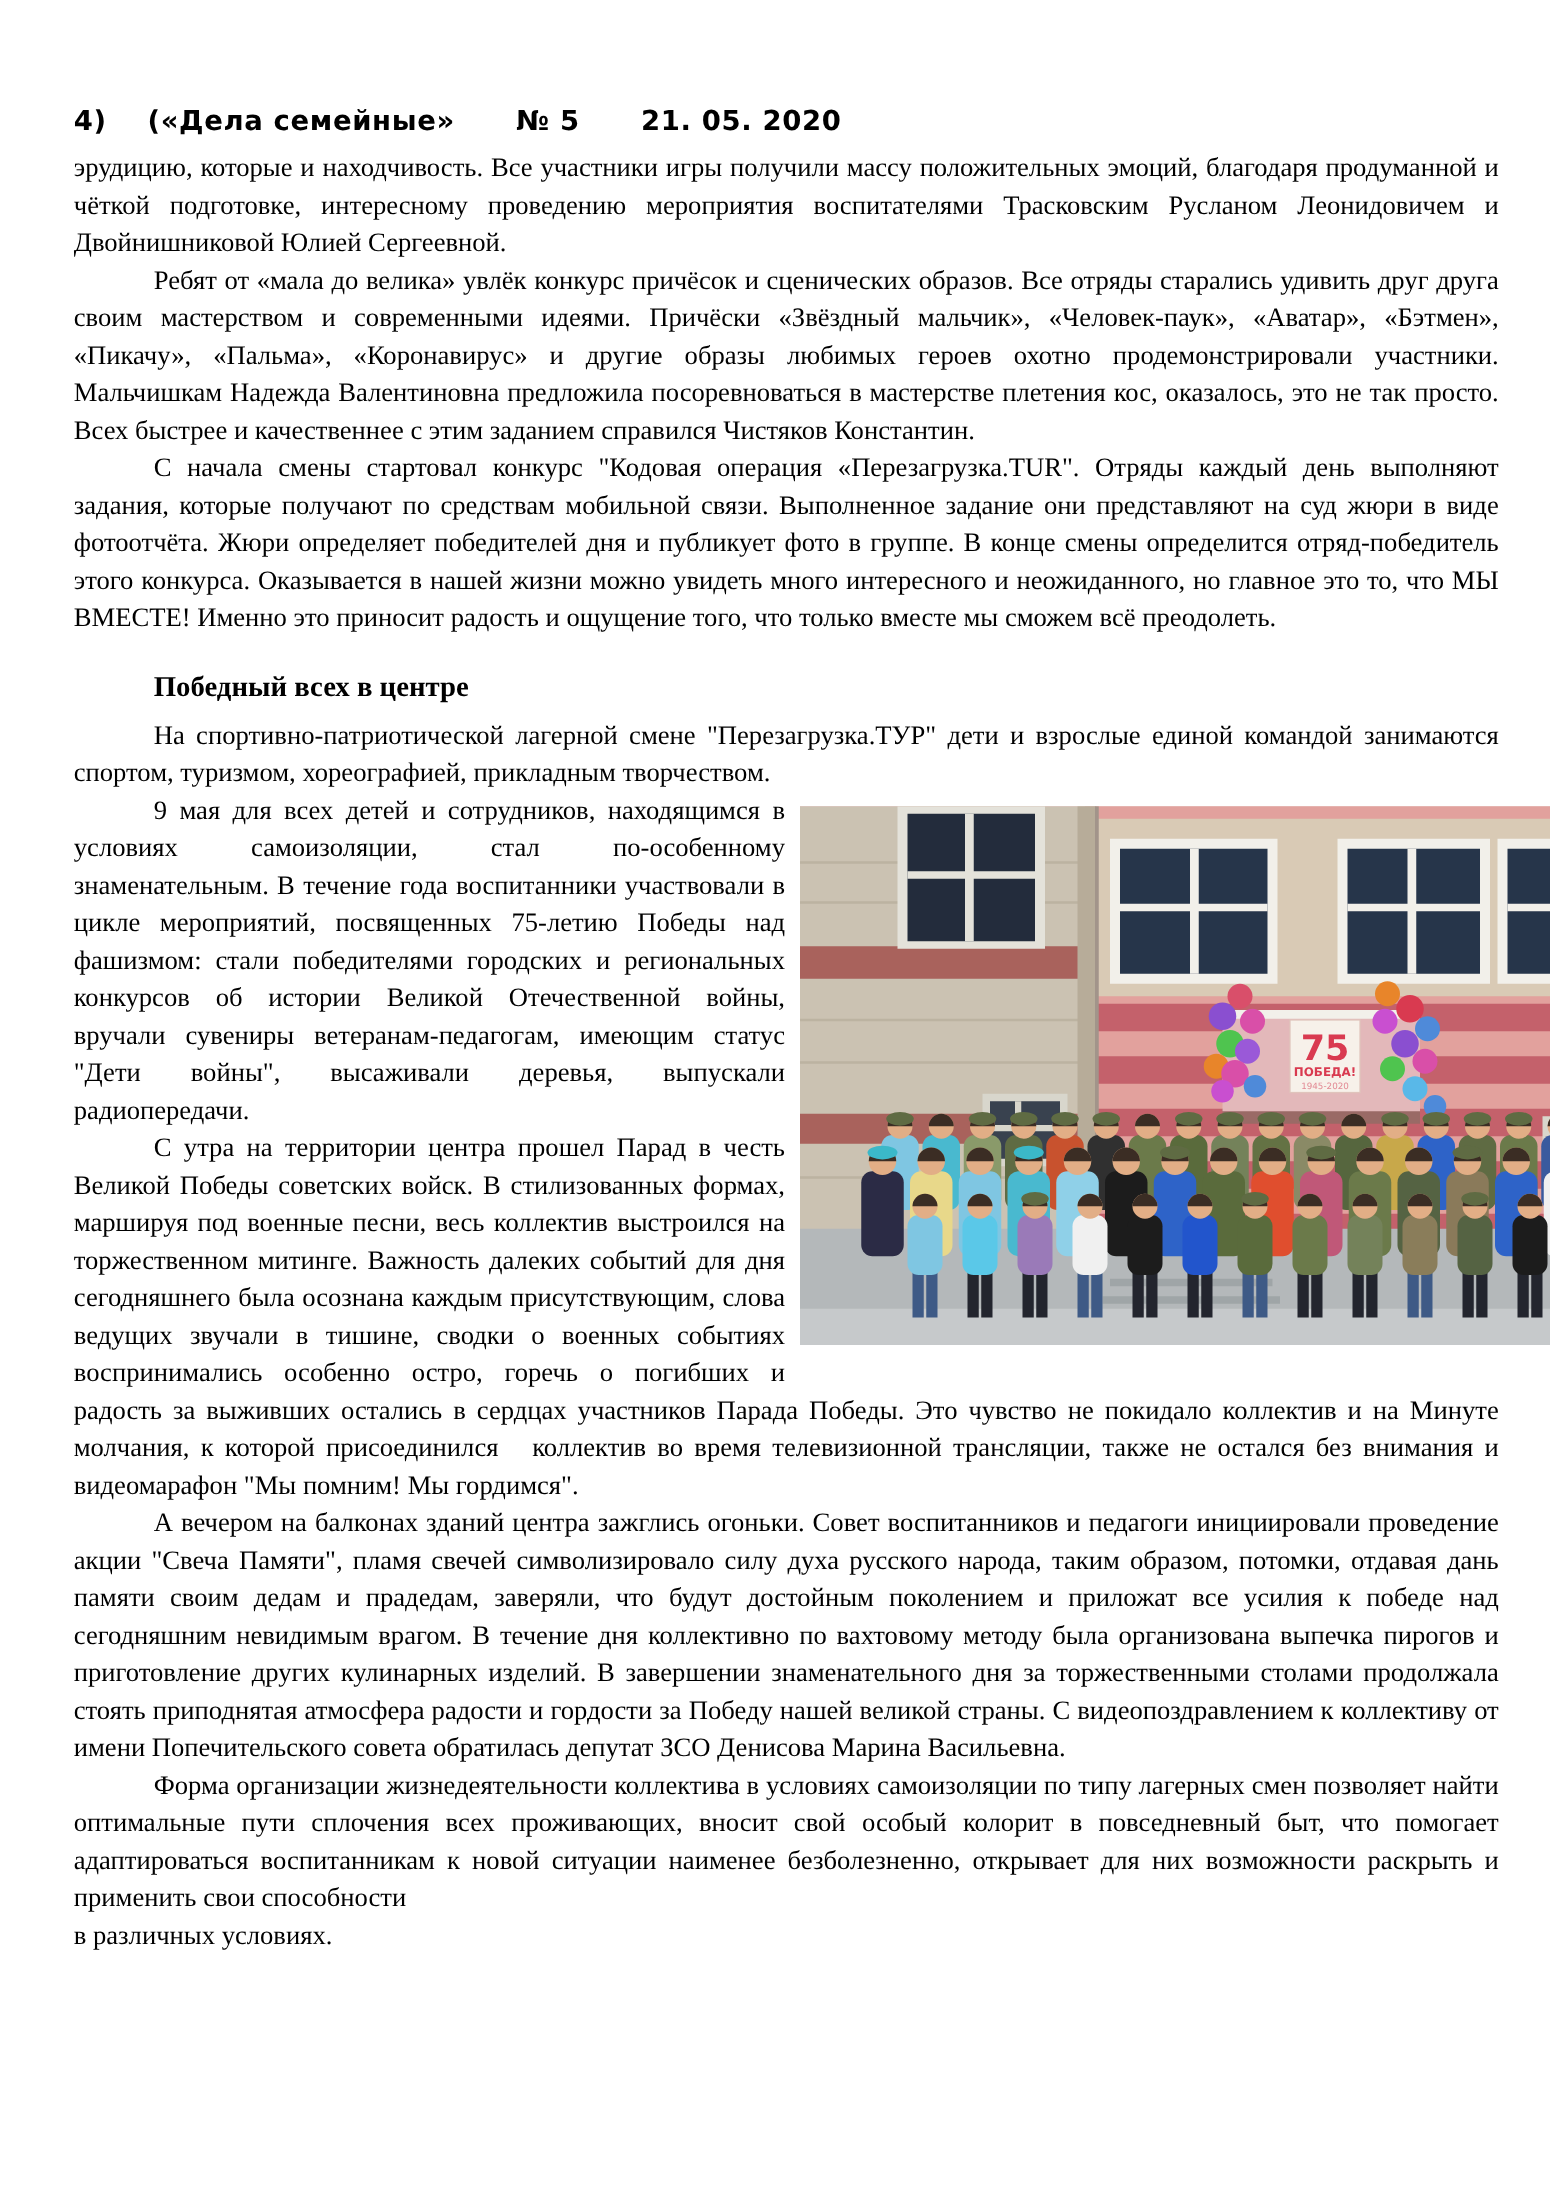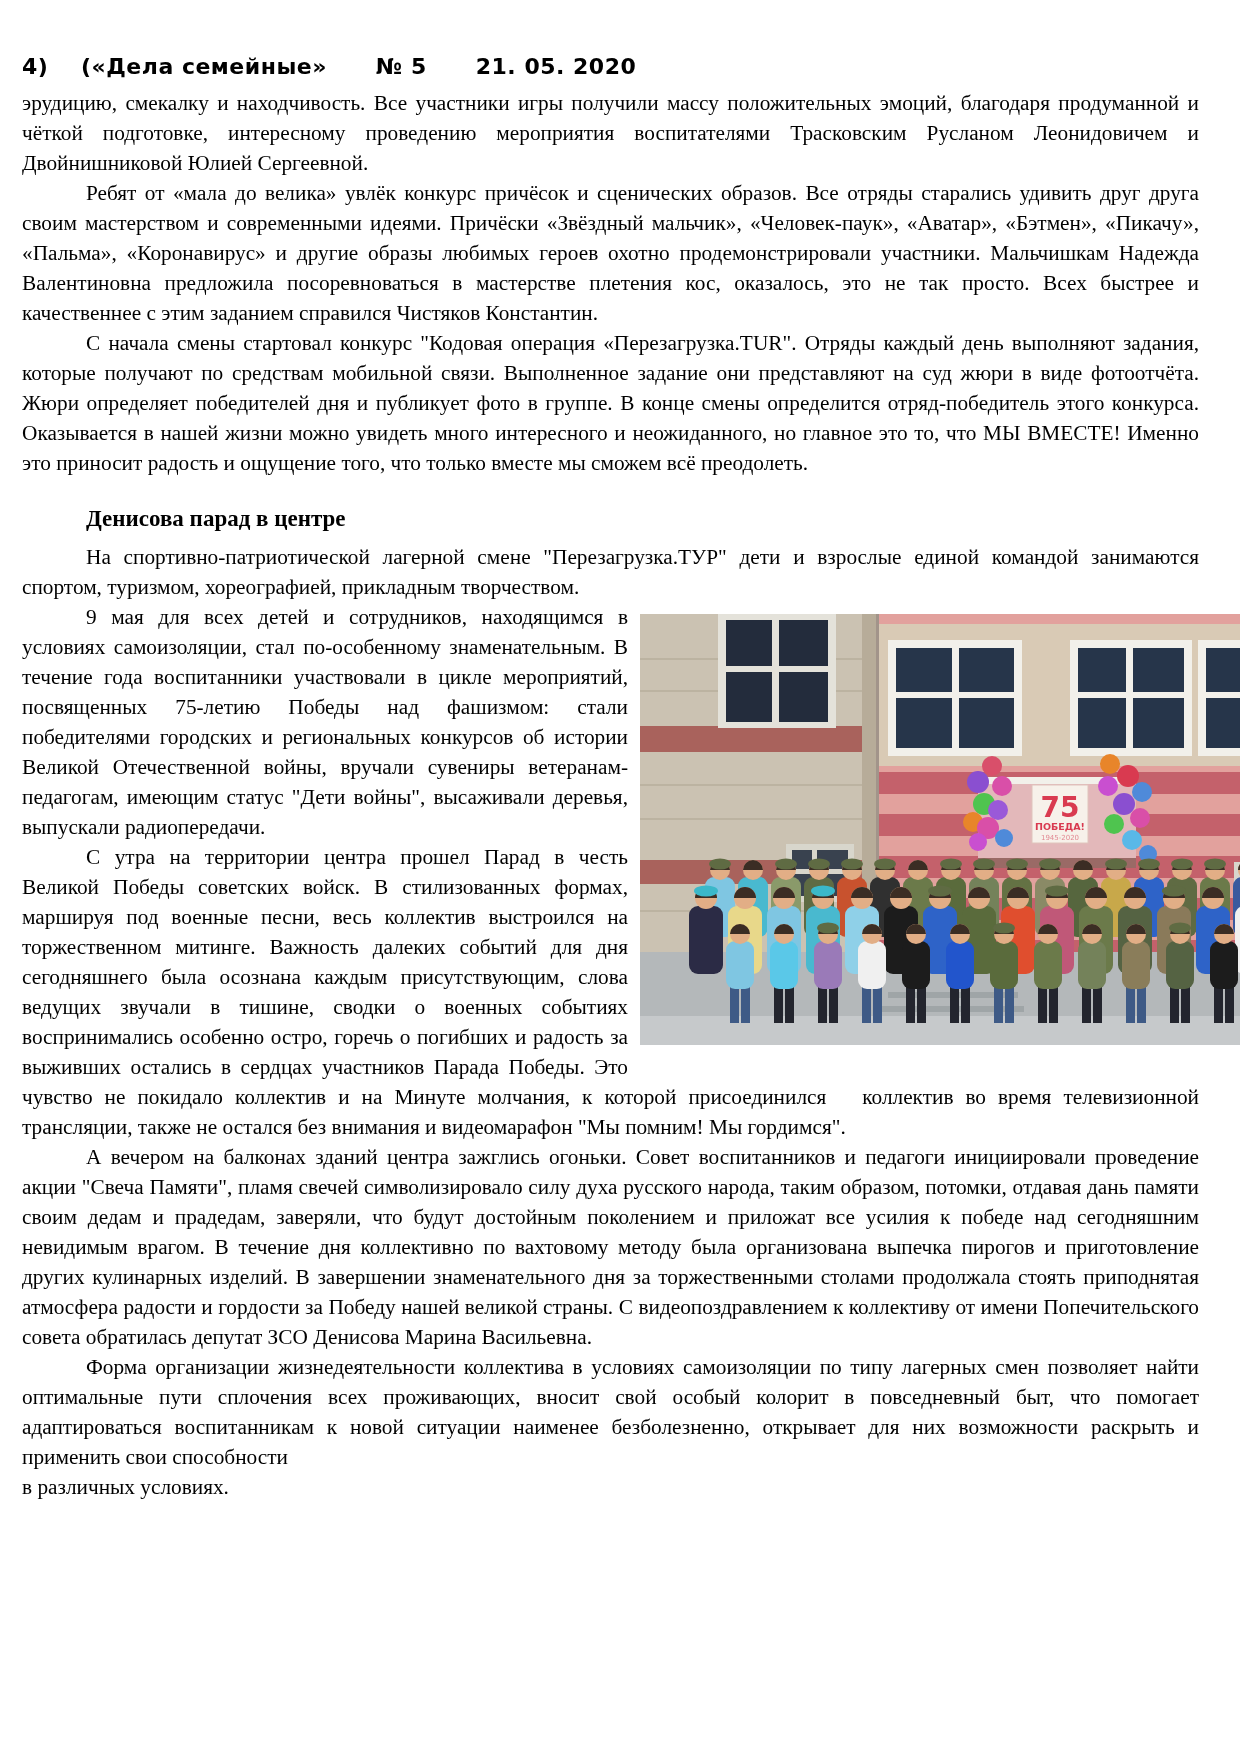--- a/index.html
+++ b/index.html
@@ -5,21 +5,21 @@
   html,body{margin:0;padding:0;background:#ffffff;}
   .page{
     position:relative;
     width:1240px;
     height:1754px;
     background:#ffffff;
     color:#000000;
     font-family:"Liberation Serif","DejaVu Serif",serif;
     overflow:hidden;
   }
-  .content{padding:54px 41px 0 22px;}
+  .content{padding:54px 41px 0 59px;margin-top:31px;}
   .doc-header{
     font-family:"DejaVu Sans","Liberation Sans",sans-serif;
     font-weight:700;
     font-size:22px;
     line-height:26px;
     letter-spacing:0.5px;
     white-space:pre;
     margin:0 0 8px 0;
   }
   .body-text{
@@ -47,25 +47,25 @@
   .clear{clear:both;}
 </style>
 </head>
 <body>
 
 <div class="page">
   <div class="content">
 
     <div class="doc-header">4)    («Дела семейные»      № 5      21. 05. 2020</div>
 
-    <p class="body-text no-indent">эрудицию, смекалку и находчивость. Все участники игры получили массу положительных эмоций, благодаря продуманной и чёткой подготовке, интересному проведению мероприятия воспитателями Трасковским Русланом Леонидовичем и Двойнишниковой Юлией Сергеевной.</p>
+    <p class="body-text no-indent">эрудицию, которые и находчивость. Все участники игры получили массу положительных эмоций, благодаря продуманной и чёткой подготовке, интересному проведению мероприятия воспитателями Трасковским Русланом Леонидовичем и Двойнишниковой Юлией Сергеевной.</p>
     <p class="body-text">Ребят от «мала до велика» увлёк конкурс причёсок и сценических образов. Все отряды старались удивить друг друга своим мастерством и современными идеями. Причёски «Звёздный мальчик», «Человек-паук», «Аватар», «Бэтмен», «Пикачу», «Пальма», «Коронавирус» и другие образы любимых героев охотно продемонстрировали участники. Мальчишкам Надежда Валентиновна предложила посоревноваться в мастерстве плетения кос, оказалось, это не так просто. Всех быстрее и качественнее с этим заданием справился Чистяков Константин.</p>
     <p class="body-text">С начала смены стартовал конкурс "Кодовая операция «Перезагрузка.TUR". Отряды каждый день выполняют задания, которые получают по средствам мобильной связи. Выполненное задание они представляют на суд жюри в виде фотоотчёта. Жюри определяет победителей дня и публикует фото в группе. В конце смены определится отряд-победитель этого конкурса. Оказывается в нашей жизни можно увидеть много интересного и неожиданного, но главное это то, что МЫ ВМЕСТЕ! Именно это приносит радость и ощущение того, что только вместе мы сможем всё преодолеть.</p>
 
-    <h2 class="section-heading">Денисова парад в центре</h2>
+    <h2 class="section-heading">Победный всех в центре</h2>
 
     <p class="body-text">На спортивно-патриотической лагерной смене "Перезагрузка.ТУР" дети и взрослые единой командой занимаются спортом, туризмом, хореографией, прикладным творчеством.</p>
 
     <figure class="photo-figure">
       <svg width="655" height="431" viewBox="0 0 655 431" role="img">
 
         <rect x="0" y="0" width="655" height="431" fill="#d9a39c"></rect>
 
         <rect x="228" y="0" width="427" height="350" fill="#e2a19d"></rect>
         <rect x="228" y="10" width="427" height="142" fill="#d9cab5"></rect>

